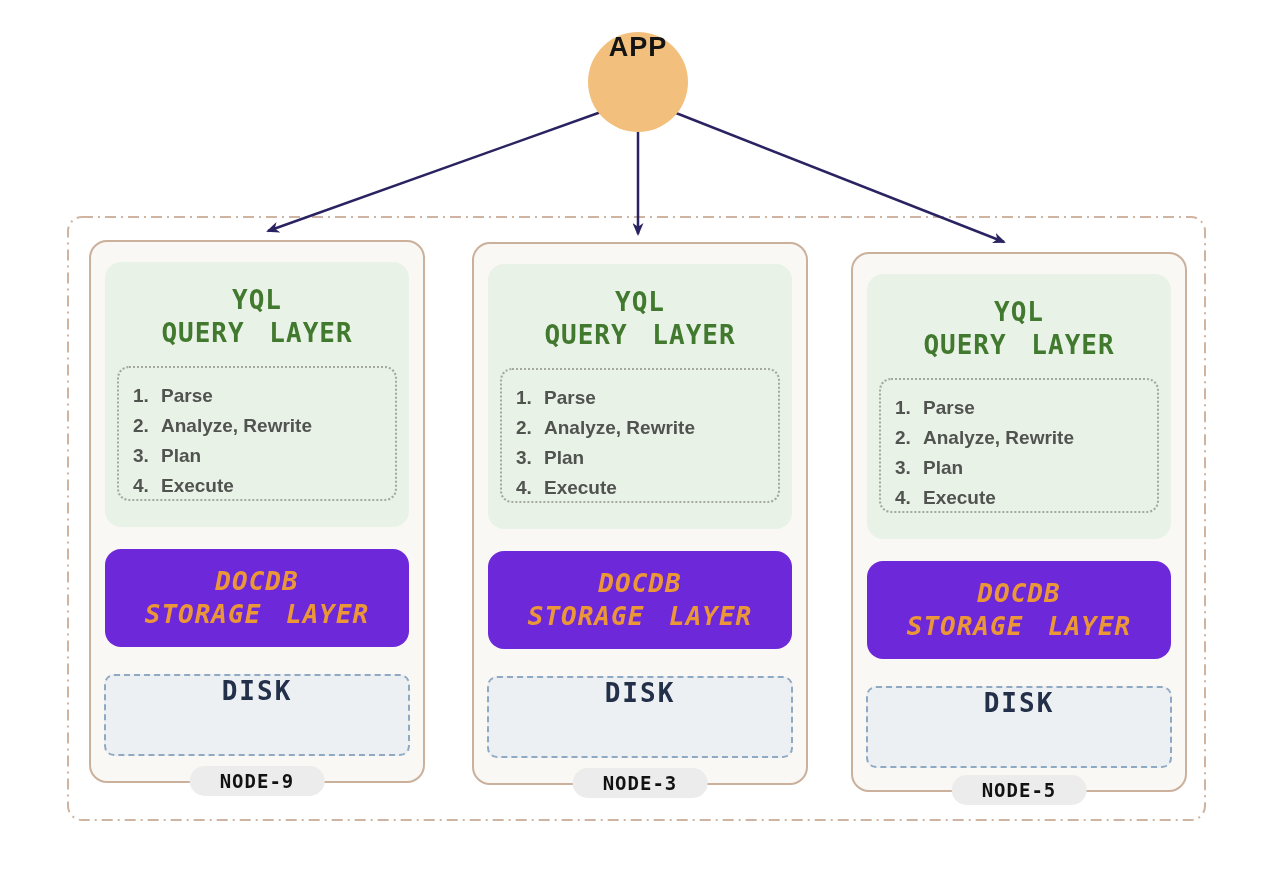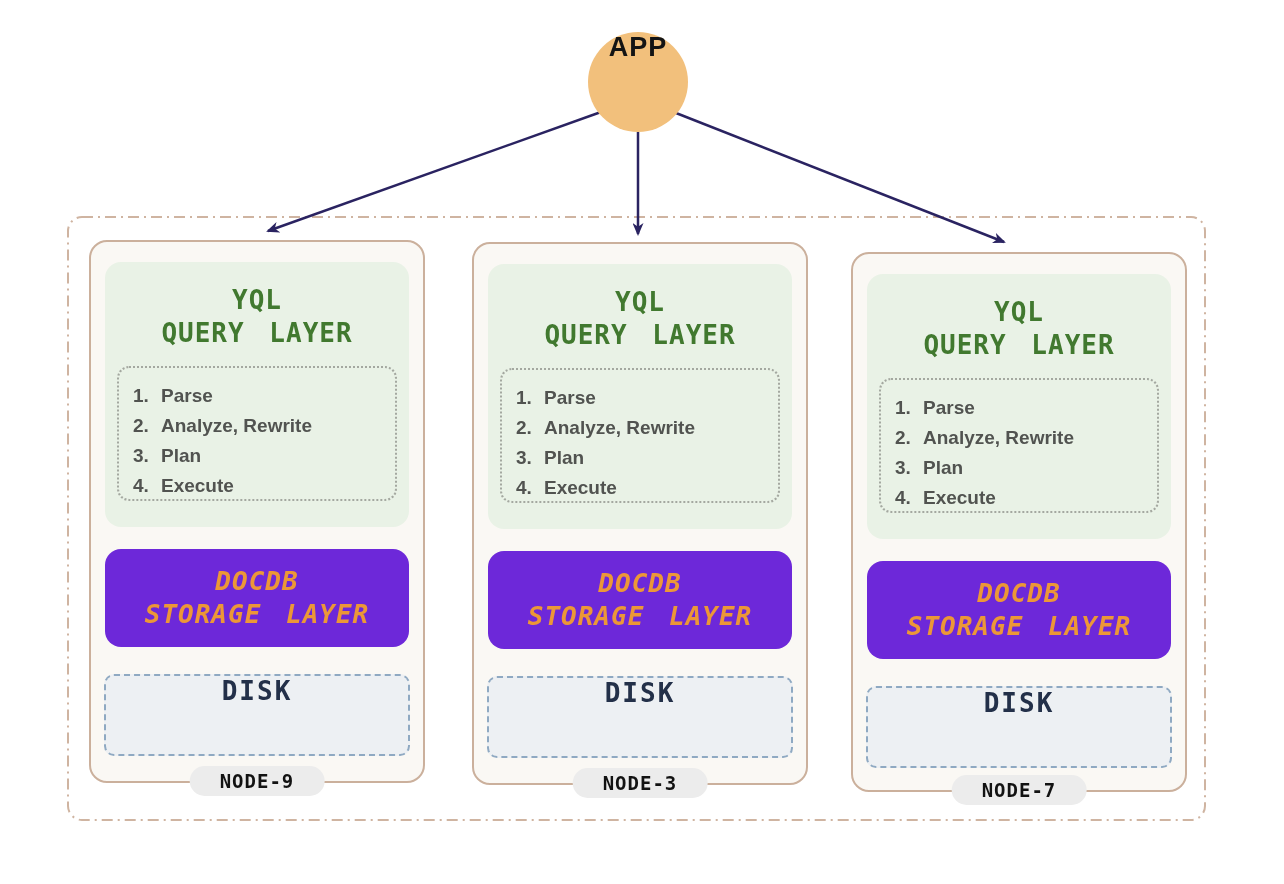--- a/index.html
+++ b/index.html
@@ -243,17 +243,17 @@
     <div class="docdb-panel">
       <div class="panel-title">
         <div>DOCDB</div>
         <div>STORAGE LAYER</div>
       </div>
     </div>
     <div class="disk-panel">
       <span>DISK</span>
     </div>
     <div class="node-pill">
-      <span>NODE-7</span>
+      <span>NODE-5</span>
     </div>
   </div>
 
 </div>
 
 </body></html>

